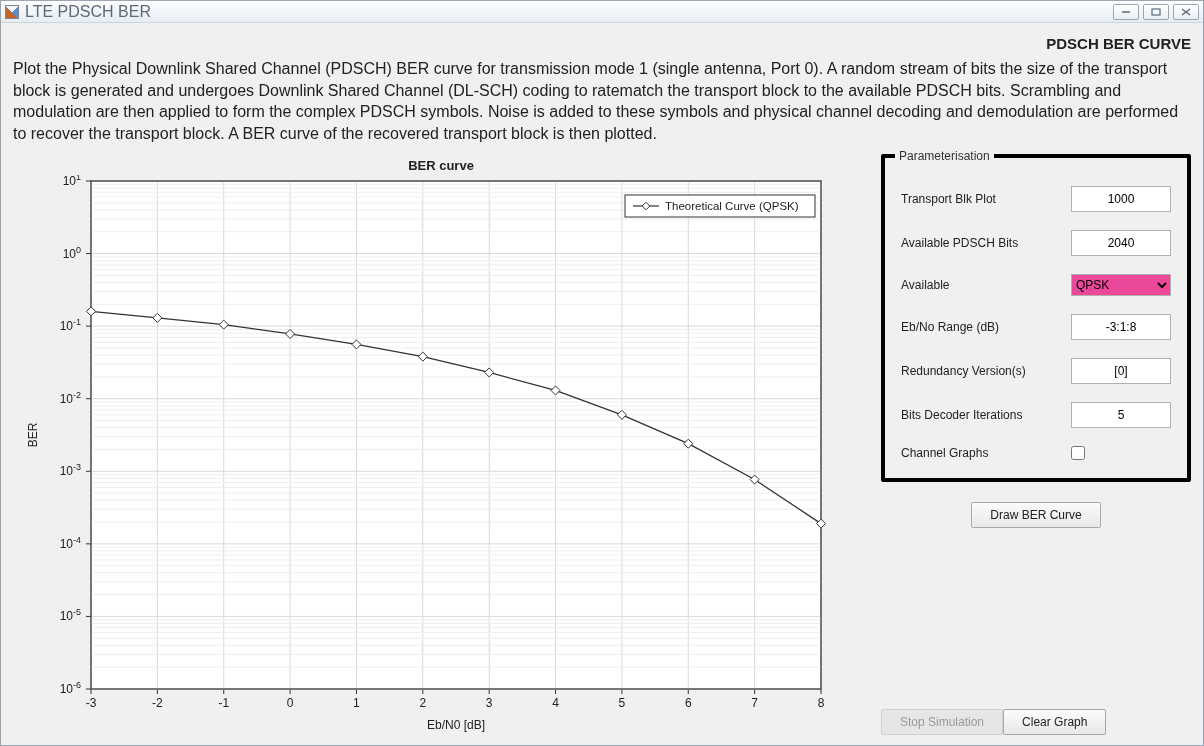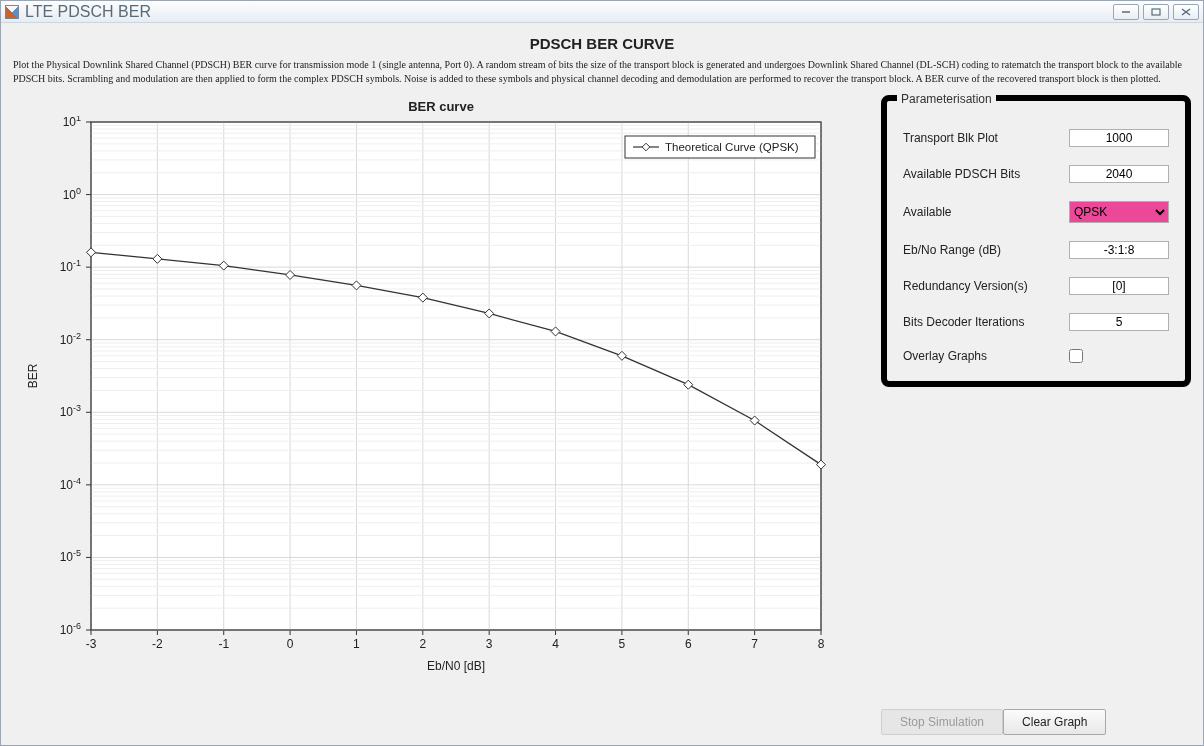--- a/index.html
+++ b/index.html
@@ -43,32 +43,31 @@
     border-radius: 2px;
     display:flex; align-items:center; justify-content:center;
     font-size:10px; color:#5a6b78;
   }
   .content {
     padding: 8px 12px 10px 12px;
     height: calc(100% - 22px);
     display: flex; flex-direction: column;
   }
   .page-title {
-    text-align: center;
+    text-align: right;
     font-weight: bold;
     font-size: 15px;
     color: #222;
     margin: 4px 0 6px 0;
   }
   .description {
-    font-size: 10px;
+    font-size: 16px;
     color: #222;
     line-height: 1.35;
     margin-bottom: 10px;
-    font-family: Liberation Serif, serif;
   }
   .main-row {
     flex: 1;
     display: flex;
     gap: 12px;
     min-height: 0;
   }
   .chart-area {
     flex: 1;
     min-width: 0;
@@ -80,43 +79,43 @@
     font-weight: bold;
     font-size: 13px;
     margin-bottom: 2px;
   }
   svg.chart { display:block; }
   .side-col {
     width: 310px;
     display: flex; flex-direction: column;
   }
   .fieldset {
-    border: 6px solid #000000;
-    border-radius: 8px;
+    border: 4px solid #000000;
+    border-radius: 2px;
     padding: 18px 16px 14px 16px;
     position: relative;
     background: #f0f0f0;
   }
   .fieldset .legend {
     position: absolute; top: -9px; left: 10px;
     background: #f0f0f0;
     padding: 0 4px;
     font-size: 12px;
     color: #333;
   }
   .param-row {
     display: flex; align-items: center;
     margin: 10px 0 18px 0;
   }
   .param-row label { flex: 1; font-size: 12px; color: #222; }
   .param-row .ctrl {
     width: 100px;
   }
   .param-row input[type=text] {
-    width: 100px; height: 18px;
+    width: 100px; height: 26px;
     border: 1px solid #b0b0b0;
     background: #fff;
     text-align: center;
     font-size: 12px;
     padding: 0 4px;
   }
   .param-row select {
     width: 100px; height: 22px;
     border: 1px solid #b0b0b0;
     background: #ec4899;
@@ -354,27 +353,30 @@
             <label>Redundancy Version(s)</label>
             <input class="ctrl" type="text" value="[0]" style="">
           </div>
 
           <div class="param-row">
             <label>Bits Decoder Iterations</label>
             <input class="ctrl" type="text" value="5" style="">
           </div>
 
           <div class="param-row" style="margin-bottom:4px;">
-            <label>Overlay Graphs</label>
+            <label>Channel Graphs</label>
             <div class="ctrl" style="display:flex;align-items:center;">
               <input type="checkbox" style="">
             </div>
           </div>
         </div>
 
+        <div class="draw-row">
+          <button class="btn">Draw BER Curve</button>
+        </div>
 
         <div class="bottom-row">
           <button class="btn" disabled="">Stop Simulation</button>
           <button class="btn">Clear Graph</button>
         </div>
       </div>
     </div>
   </div>
 </div>
 

